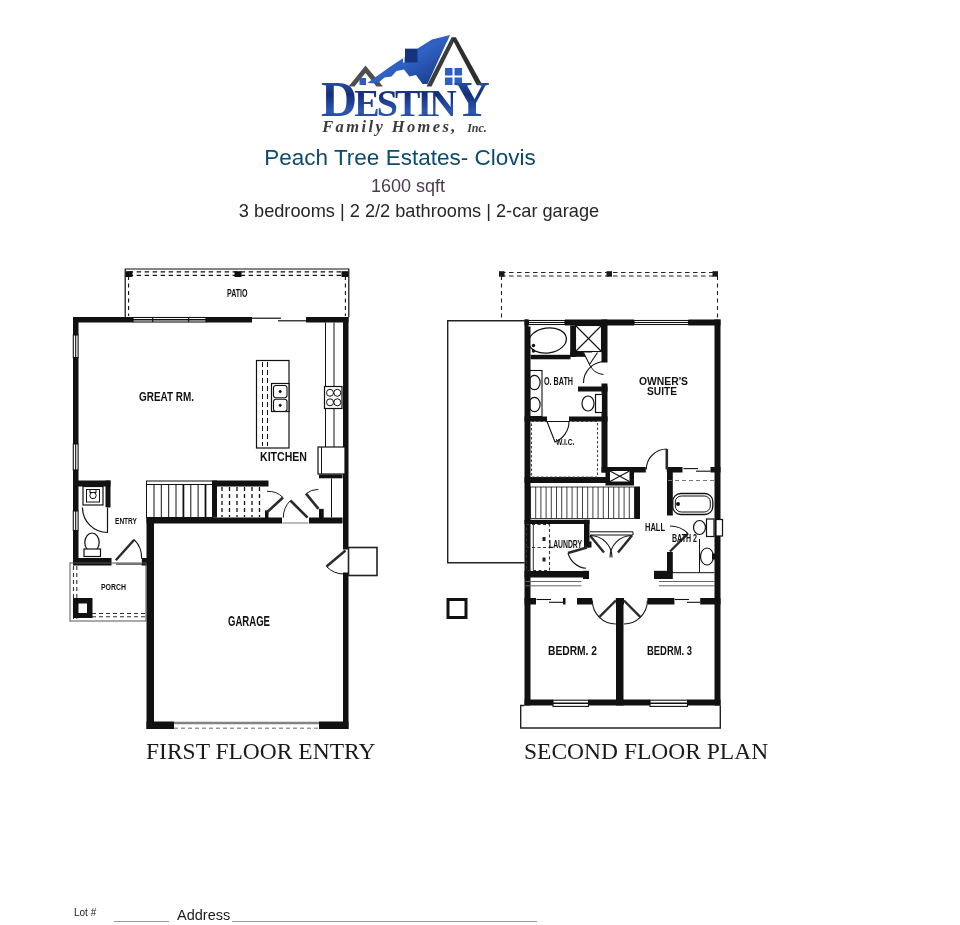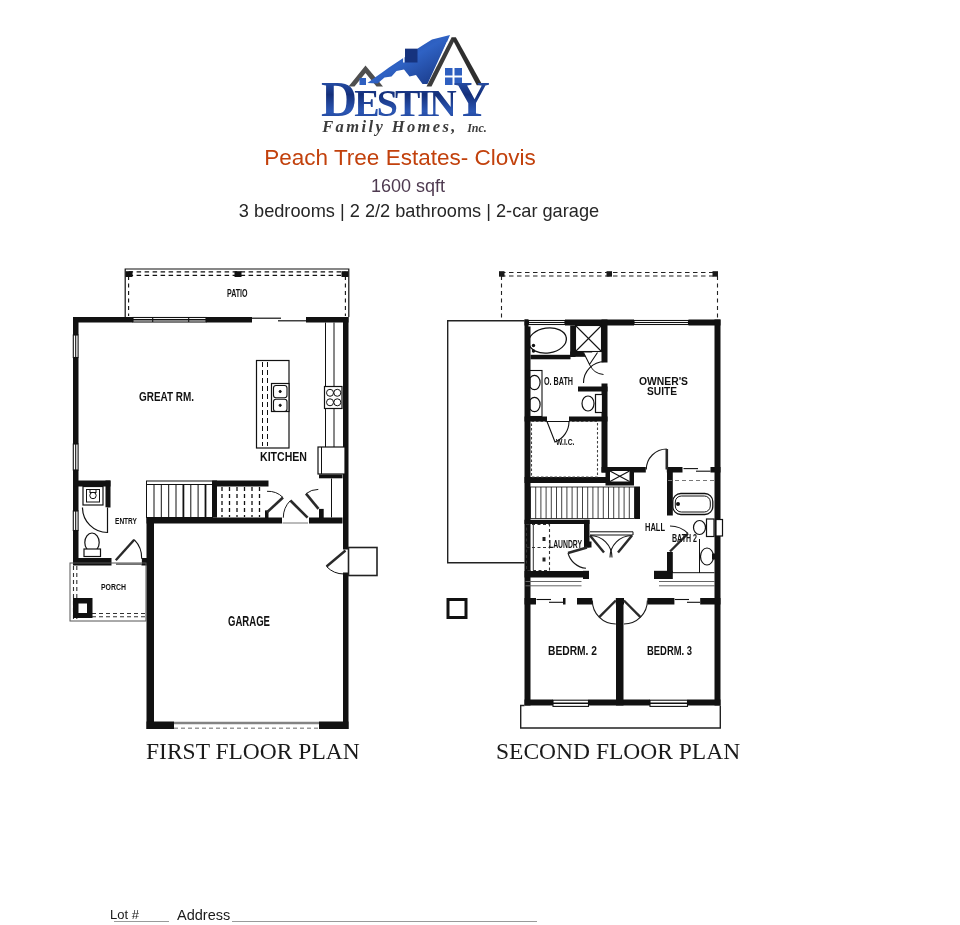--- a/index.html
+++ b/index.html
@@ -1,22 +1,22 @@
 <!DOCTYPE html>
 <html><head>
 <meta charset="utf-8">
 <style>
   html,body{margin:0;padding:0;background:#fff;}
   body{width:960px;height:925px;position:relative;font-family:"Liberation Sans",sans-serif;overflow:hidden;}
   .hdr{position:absolute;left:0;width:800px;text-align:center;}
-  #t1{top:144.5px;left:0px;font-size:22.5px;color:#c2410c;letter-spacing:0px;text-align:center;}
+  #t1{top:144.5px;left:0px;font-size:22.5px;color:#0c4a6e;letter-spacing:0px;text-align:center;}
   #t2{top:175.5px;left:8px;font-size:18px;color:#4e3a50;}
   #t3{top:201px;left:19px;font-size:18.2px;color:#262626;}
   .cap{position:absolute;font-family:"Liberation Serif",serif;font-size:23.5px;color:#1a1a1a;letter-spacing:0px;white-space:nowrap;}
-  #lot{position:absolute;left:74px;top:906.5px;font-size:13px;color:#1a1a1a;margin-left:36px;}
+  #lot{position:absolute;left:74px;top:906.5px;font-size:10px;color:#1a1a1a;}
   #addr{position:absolute;left:177px;top:906.5px;font-size:14.5px;color:#1a1a1a;}
   .ln{position:absolute;border-bottom:1px solid #9a9a9a;height:13px;}
 </style>
 </head>
 <body>
 
 <svg id="logo" width="190" height="115" viewBox="310 28 190 115" style="position:absolute;left:310px;top:28px;">
   <defs>
     <linearGradient id="bluegrad" x1="0" y1="0" x2="0" y2="1">
       <stop offset="0" stop-color="#3668cc"></stop>
@@ -423,19 +423,19 @@
     <text x="647" y="394.5" font-size="11.5" font-weight="bold" fill="#111" textLength="30" lengthAdjust="spacingAndGlyphs">SUITE</text>
     <text x="556" y="445" font-size="9" font-weight="bold" fill="#111" textLength="18.5" lengthAdjust="spacingAndGlyphs">W.I.C.</text>
     <text x="549" y="548" font-size="10" font-weight="bold" fill="#111" textLength="33" lengthAdjust="spacingAndGlyphs">LAUNDRY</text>
     <text x="645" y="531" font-size="10.5" font-weight="bold" fill="#111" textLength="20" lengthAdjust="spacingAndGlyphs">HALL</text>
     <text x="672" y="542" font-size="10.5" font-weight="bold" fill="#111" textLength="25" lengthAdjust="spacingAndGlyphs">BATH 2</text>
     <text x="548" y="654.5" font-size="13" font-weight="bold" fill="#111" textLength="49" lengthAdjust="spacingAndGlyphs">BEDRM. 2</text>
     <text x="647" y="654.5" font-size="13" font-weight="bold" fill="#111" textLength="45" lengthAdjust="spacingAndGlyphs">BEDRM. 3</text>
   </g>
 </svg>
 
-<div class="cap" style="left:146px;top:737.5px;">FIRST FLOOR PLAN</div>
-<div class="cap" style="left:496px;top:737.5px;">SECOND FLOOR PLAN</div>
+<div class="cap" style="left:146px;top:737.5px;">FIRST FLOOR ENTRY</div>
+<div class="cap" style="left:524px;top:737.5px;">SECOND FLOOR PLAN</div>
 
 <div id="lot">Lot #</div>
 <div class="ln" style="left:114px;top:908px;width:55px;"></div>
 <div id="addr">Address</div>
 <div class="ln" style="left:232px;top:908px;width:305px;"></div>
 
 </body></html>

